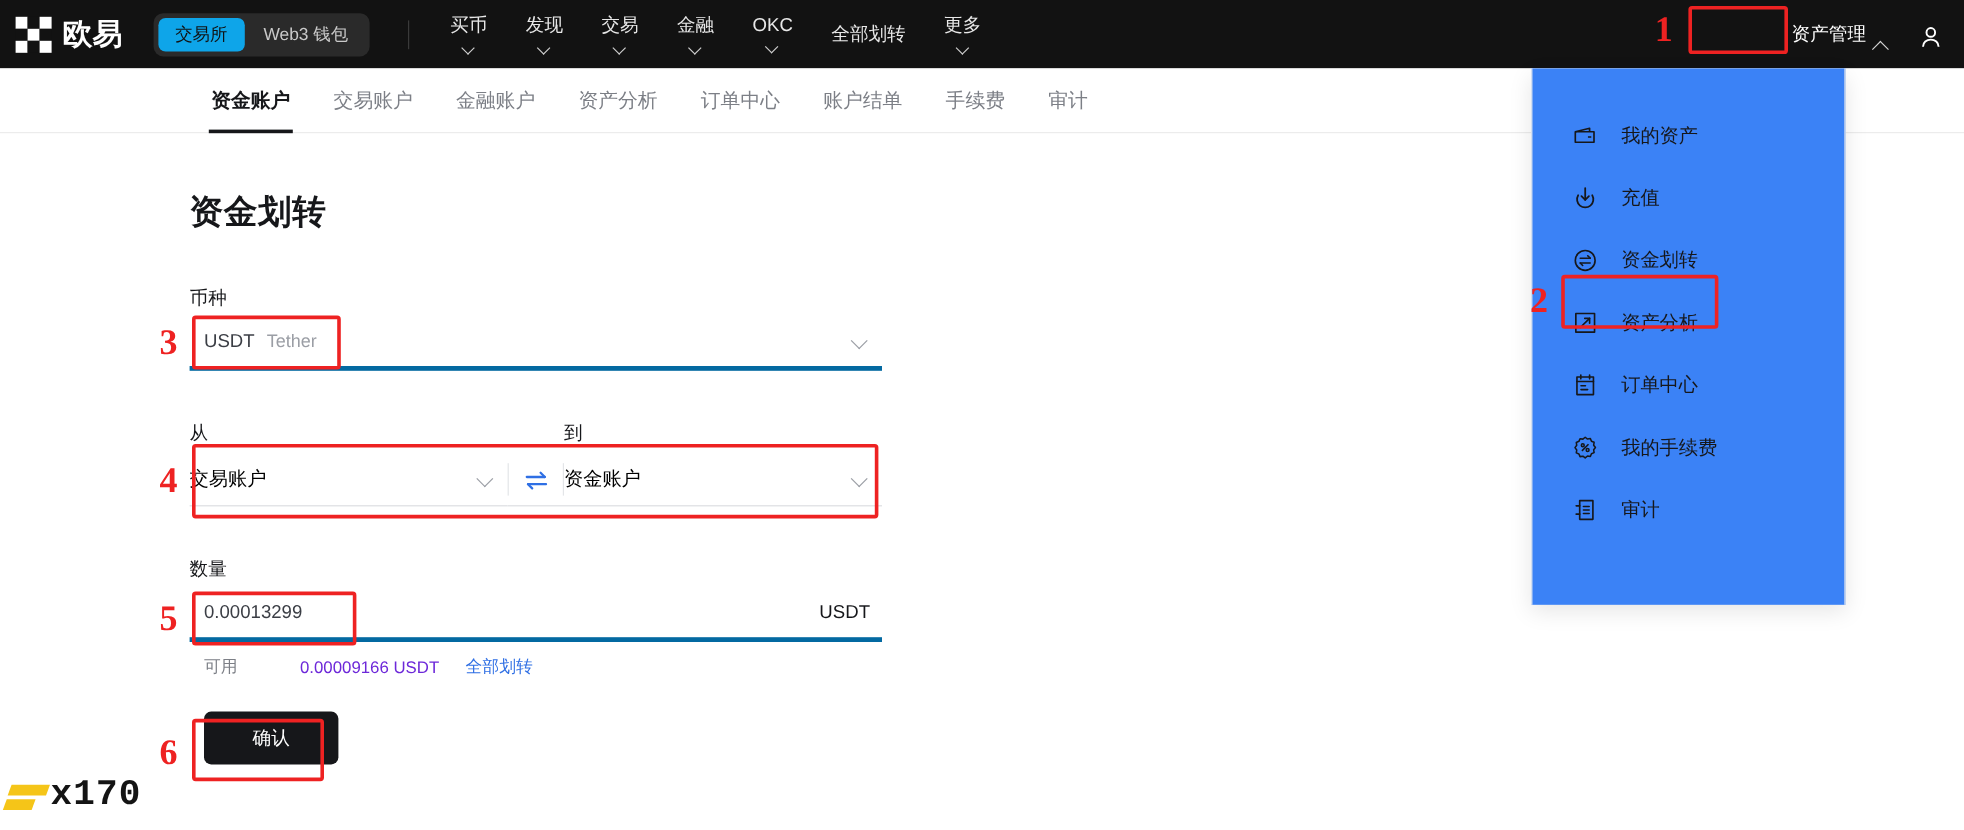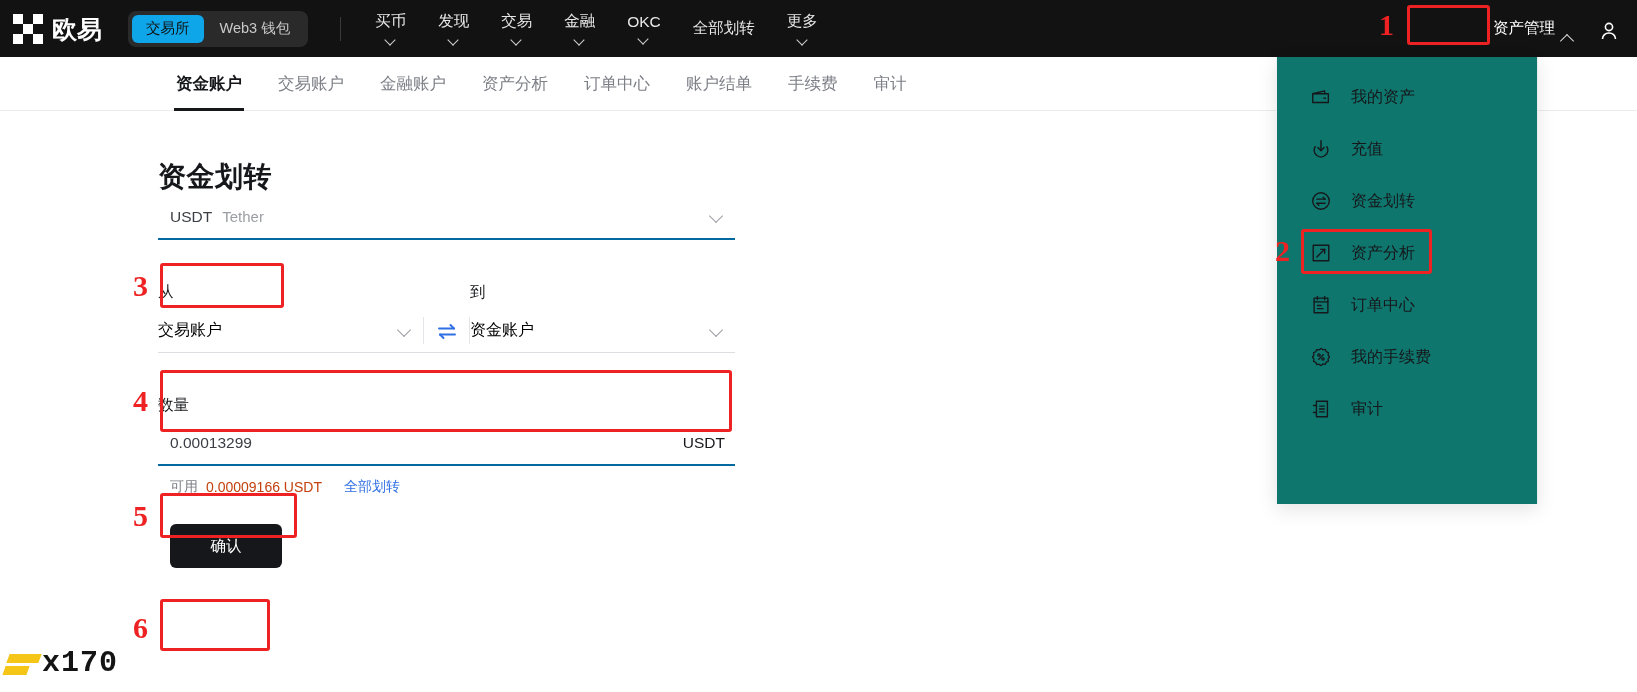--- a/index.html
+++ b/index.html
@@ -85,21 +85,21 @@
   }
 
   
   .form { position: absolute; top: 111px; left: 0; width: 1637px; }
   .form-inner { padding-left: 158px; padding-top: 47px; width: 760px; }
   .page-title { font-size: 28px; font-weight: 700; color: #16171a; letter-spacing: .5px; }
 
   .fl { font-size: 15.5px; color: #16171a; margin-top: 42px; margin-bottom: 6px; }
 
   .field {
-    width: 577px; height: 44px; border-bottom: 2px solid #0369a1;
+    width: 577px; height: 44px; border-bottom: 4px solid #0369a1;
     display: flex; align-items: center; position: relative;
   }
   .field .val { font-size: 15.5px; color: #3b3e45; padding-left: 12px; }
   .field .val .sub { color: #9b9ea5; margin-left: 10px; font-size: 15px; }
   .field .suffix { margin-left: auto; font-size: 15.5px; color: #16171a; padding-right: 10px; }
   .chev {
     margin-left: auto; margin-right: 12px; width: 12px; height: 12px; position: relative;
   }
   .chev::before {
     content:""; position:absolute; left:0; top:0;
@@ -120,36 +120,36 @@
   .swapbox::after  { content:""; position:absolute; right:0; top:8px; bottom:8px; width:1px; background:#e3e5e8; }
 
   .labelrow { display: flex; width: 577px; }
   .labelrow .l1 { width: 312px; font-size: 15.5px; color: #16171a; }
   .labelrow .l2 { font-size: 15.5px; color: #16171a; }
 
   .avail {
     margin-top: 12px; font-size: 14px; color: #7c7f86;
     display: flex; align-items: center; gap: 8px; padding-left: 12px;
   }
-  .avail .amt { color: #c2410c; }
+  .avail .amt { color: #6d28d9; margin-left: 44px; }
   .avail .all { color: #2f6fe4; cursor: pointer; margin-left: 14px; }
 
   .confirm-btn {
     margin-top: 28px; margin-left: 12px;
     width: 112px; height: 44px; background: #16171a; color: #fff;
     border: none; border-radius: 6px; font-size: 15.5px; cursor: pointer;
     font-family: "Liberation Sans", sans-serif;
   }
 
   
   .dropdown {
     position: absolute; top: 57px; left: 1276px; width: 262px; height: 447px;
-    background: #0f766e; border-left: 1px solid #f0f0f0; border-right: 1px solid #eaeaea;
+    background: #3b82f6; border-left: 1px solid #f0f0f0; border-right: 1px solid #eaeaea;
     box-shadow: 0 6px 18px rgba(0,0,0,.10);
-    padding-top: 14px;
+    padding-top: 30px;
   }
   .dd-item {
     height: 52px; display: flex; align-items: center; gap: 18px;
     padding-left: 32px; cursor: pointer; color: #16171a; font-size: 16px;
   }
   .dd-item .ic { width: 24px; height: 24px; display:flex; align-items:center; justify-content:center; }
 
   
   .ann-box {
     position: absolute; border: 3px solid #ee2222; border-radius: 3px;
@@ -253,20 +253,21 @@
     <div class="subitem">账户结单</div>
     <div class="subitem">手续费</div>
     <div class="subitem">审计</div>
   </div>
 
   <div class="form">
     <div class="form-inner">
 
       <div class="page-title">资金划转</div>
 
+      <div class="fl">币种</div>
       <div class="field">
         <span class="val">
           <span>USDT</span><span class="sub">Tether</span>
         </span>
         <span class="chev"></span>
       </div>
 
       <div class="fl labelrow">
         <span class="l1">从</span>
         <span class="l2">到</span>

